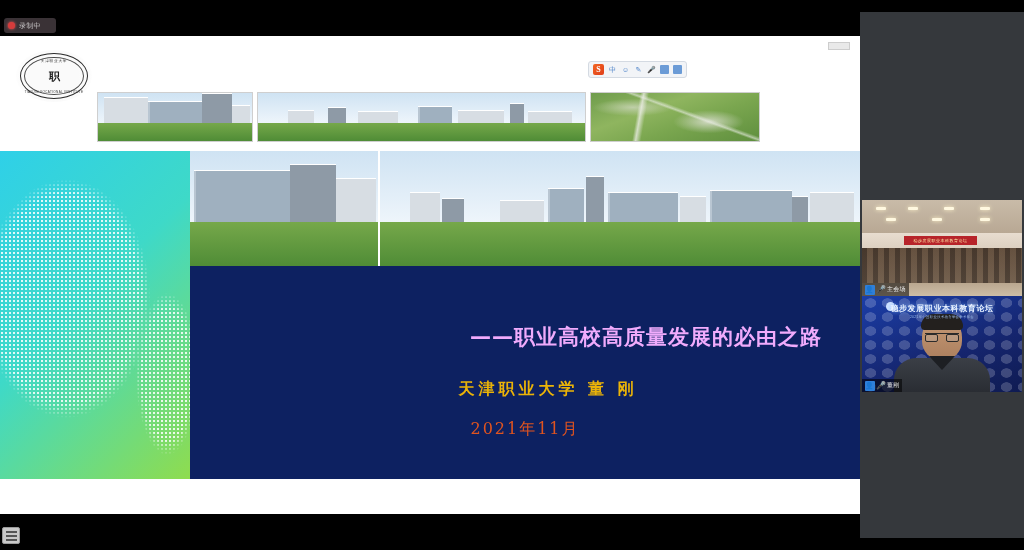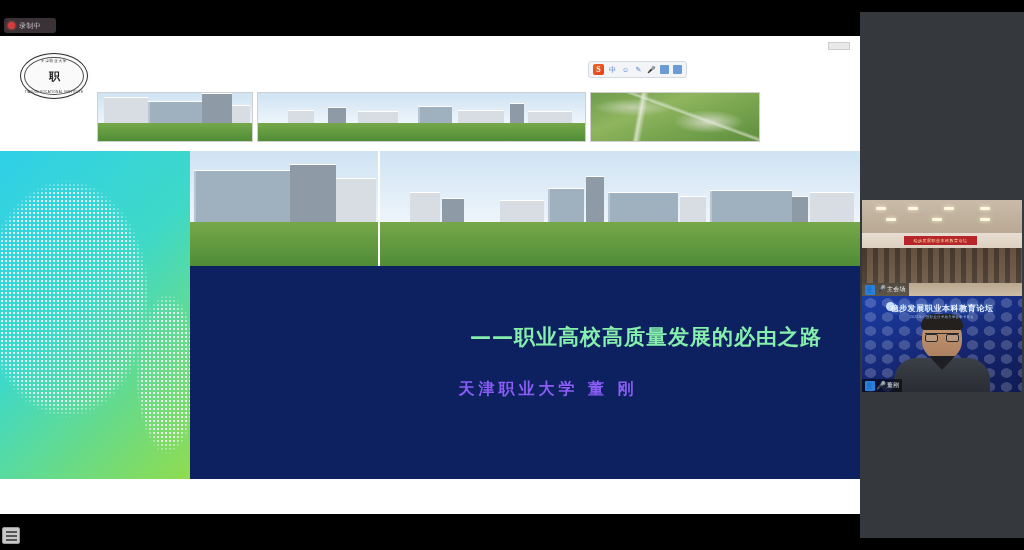--- a/index.html
+++ b/index.html
@@ -133,28 +133,28 @@
     position: absolute; left: 190px; right: 0; top: 124px;
     text-align: center;
     font-size: 30px; font-weight: bold; color: #ffffff;
     letter-spacing: 3px;
     font-family: "DejaVu Sans", "Liberation Sans", sans-serif;
     text-shadow: 0 1px 2px rgba(0,0,0,.5);
   }
   .slide-sub {
     position: absolute; left: 190px; right: 38px; top: 172px;
     text-align: right;
-    font-size: 21px; font-weight: bold; color: #86efac;
+    font-size: 21px; font-weight: bold; color: #f0abfc;
     letter-spacing: 1px;
     font-family: "DejaVu Sans", "Liberation Sans", sans-serif;
   }
   .slide-author {
     position: absolute; left: 190px; right: 0; top: 228px;
     text-align: center; font-size: 16px; font-weight: bold;
-    color: #8b5cf6; letter-spacing: 4px;
+    color: #eab308; letter-spacing: 4px;
     font-family: "DejaVu Serif", "Liberation Serif", serif;
     padding-left: 46px;
   }
   .slide-date {
     position: absolute; left: 190px; right: 0; top: 268px;
     text-align: center; font-size: 16px;
     color: #e0541f; letter-spacing: 2px;
     font-family: "DejaVu Serif", "Liberation Serif", serif;
   }
 
@@ -378,20 +378,21 @@
           <div class="bldg glass" style="left:228px;width:70px;height:30px"></div>
           <div class="bldg" style="left:300px;width:26px;height:26px"></div>
           <div class="bldg glass" style="left:330px;width:82px;height:32px"></div>
           <div class="bldg dark" style="left:412px;width:16px;height:26px"></div>
           <div class="bldg" style="left:430px;width:44px;height:30px"></div>
         </div>
       </div>
 
       <div class="slide-sub">——职业高校高质量发展的必由之路</div>
       <div class="slide-author">天津职业大学 董 刚</div>
+      <div class="slide-date">2021年11月</div>
     </div>
 
     <div class="stage-footer"></div>
 
     <div class="ime-bar">
       <span class="ime-logo">S</span>
       <span class="ime-ico">中</span>
       <span class="ime-ico">☺</span>
       <span class="ime-ico">✎</span>
       <span class="ime-ico">🎤</span>

